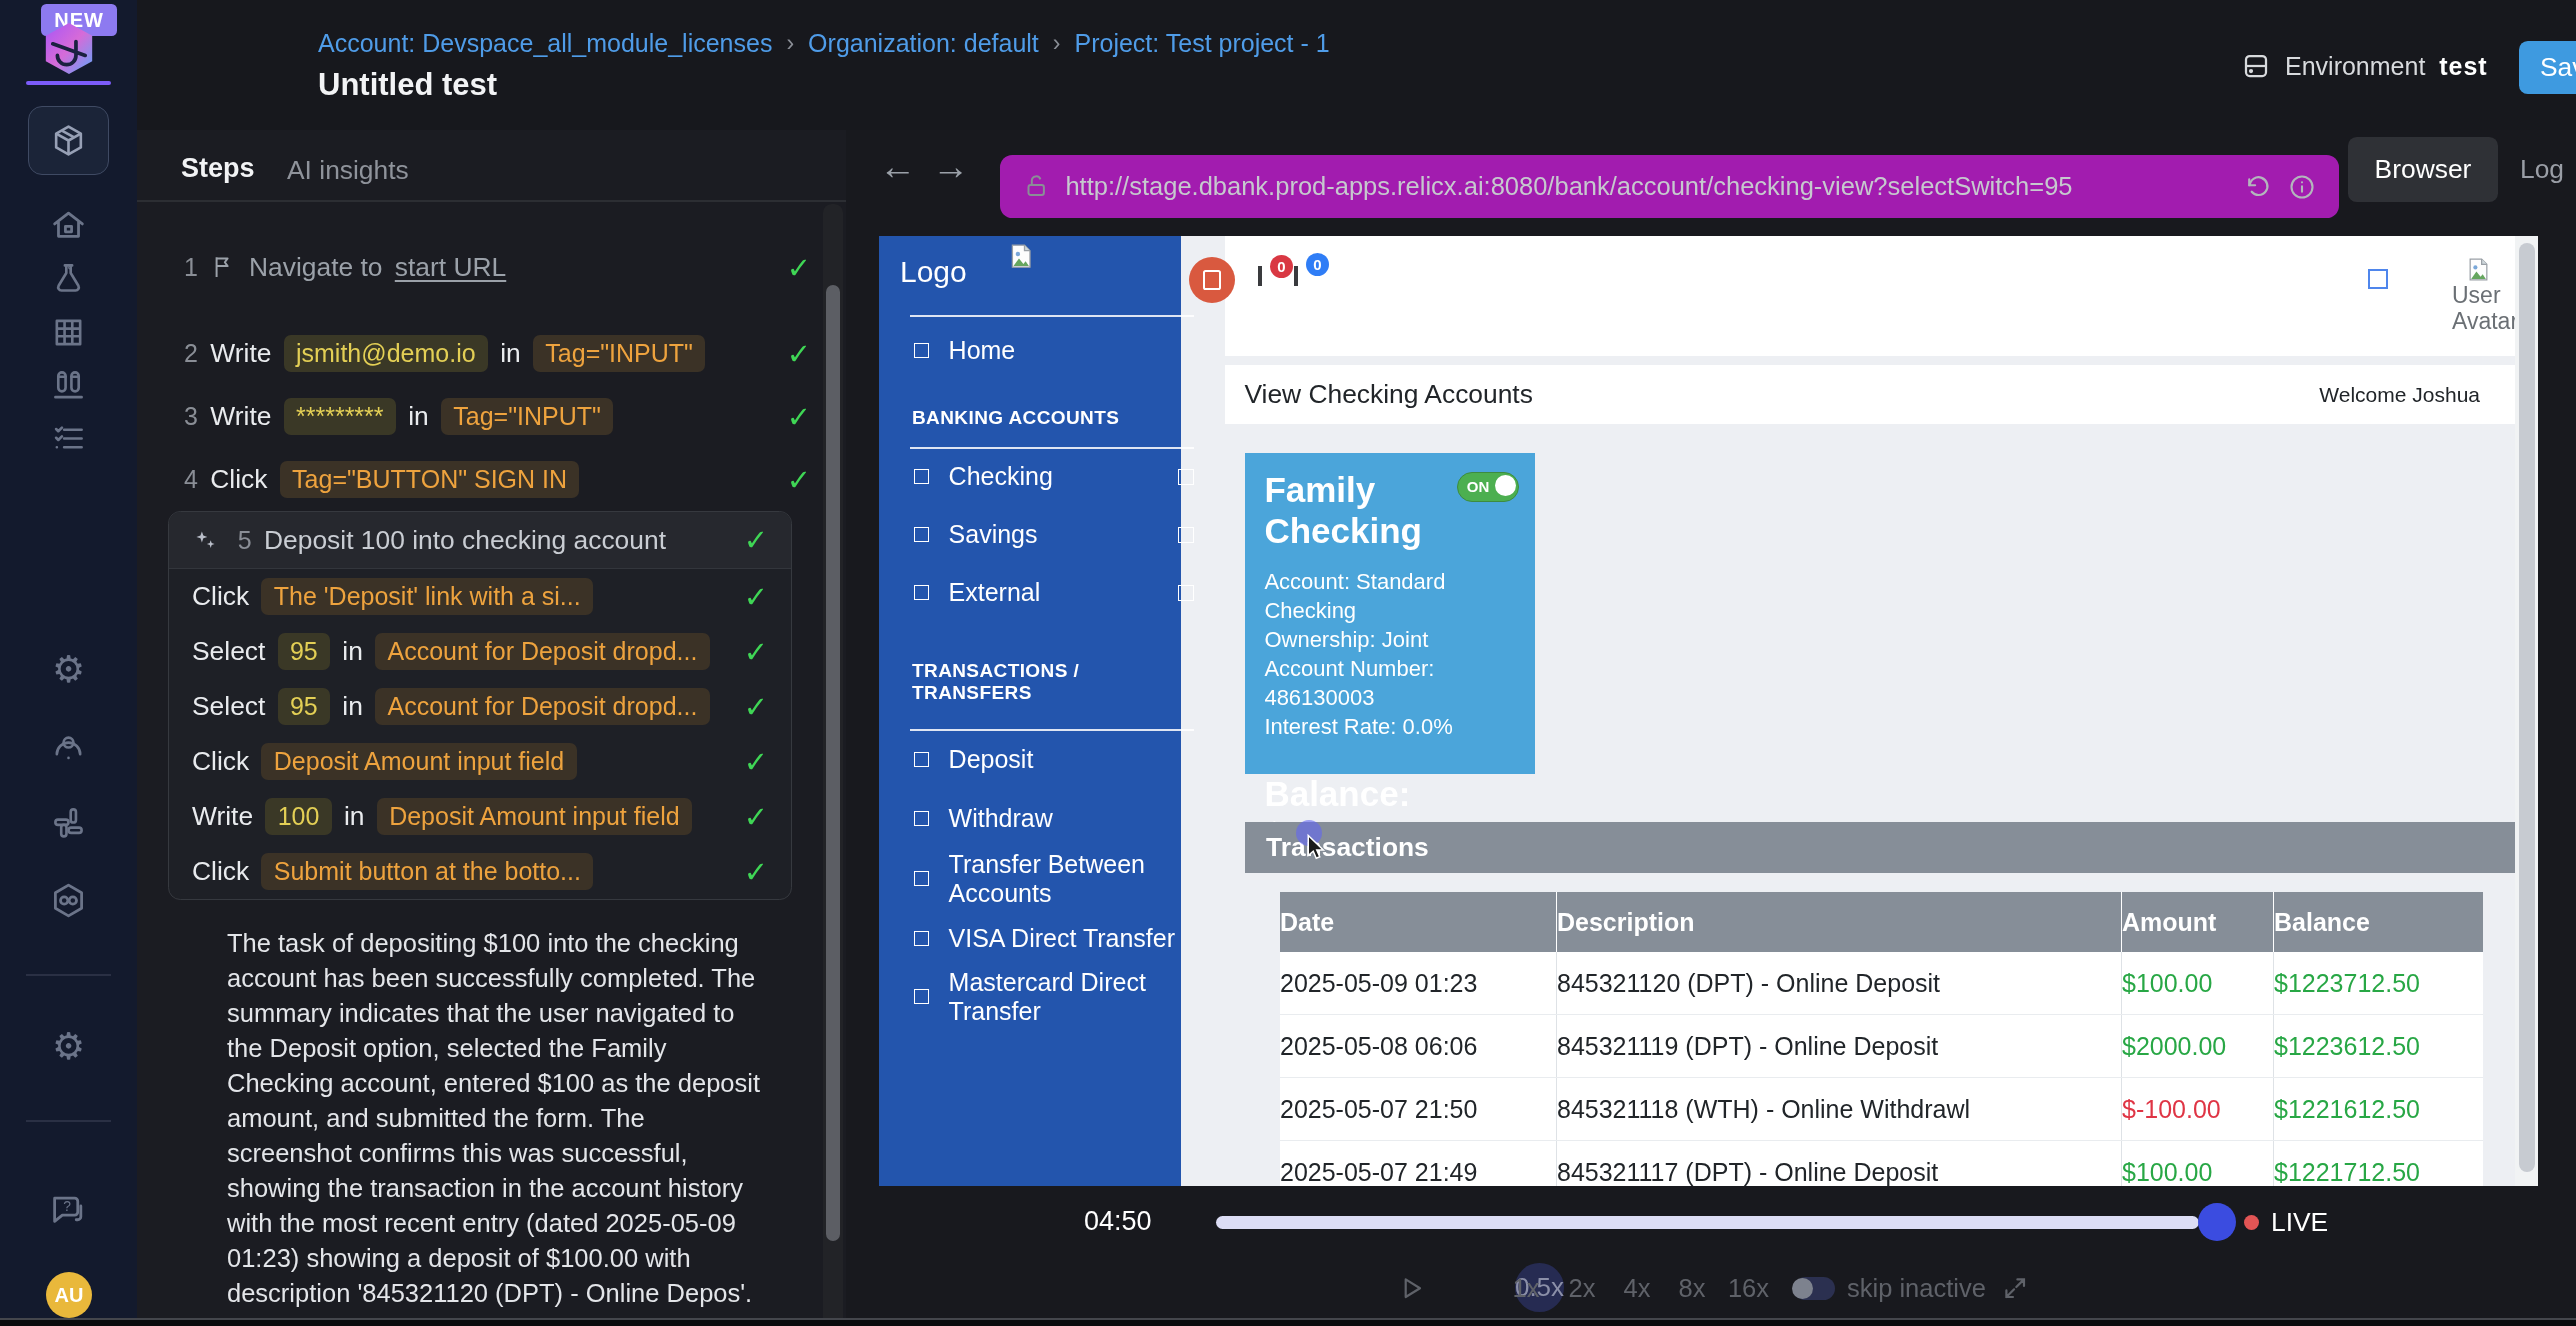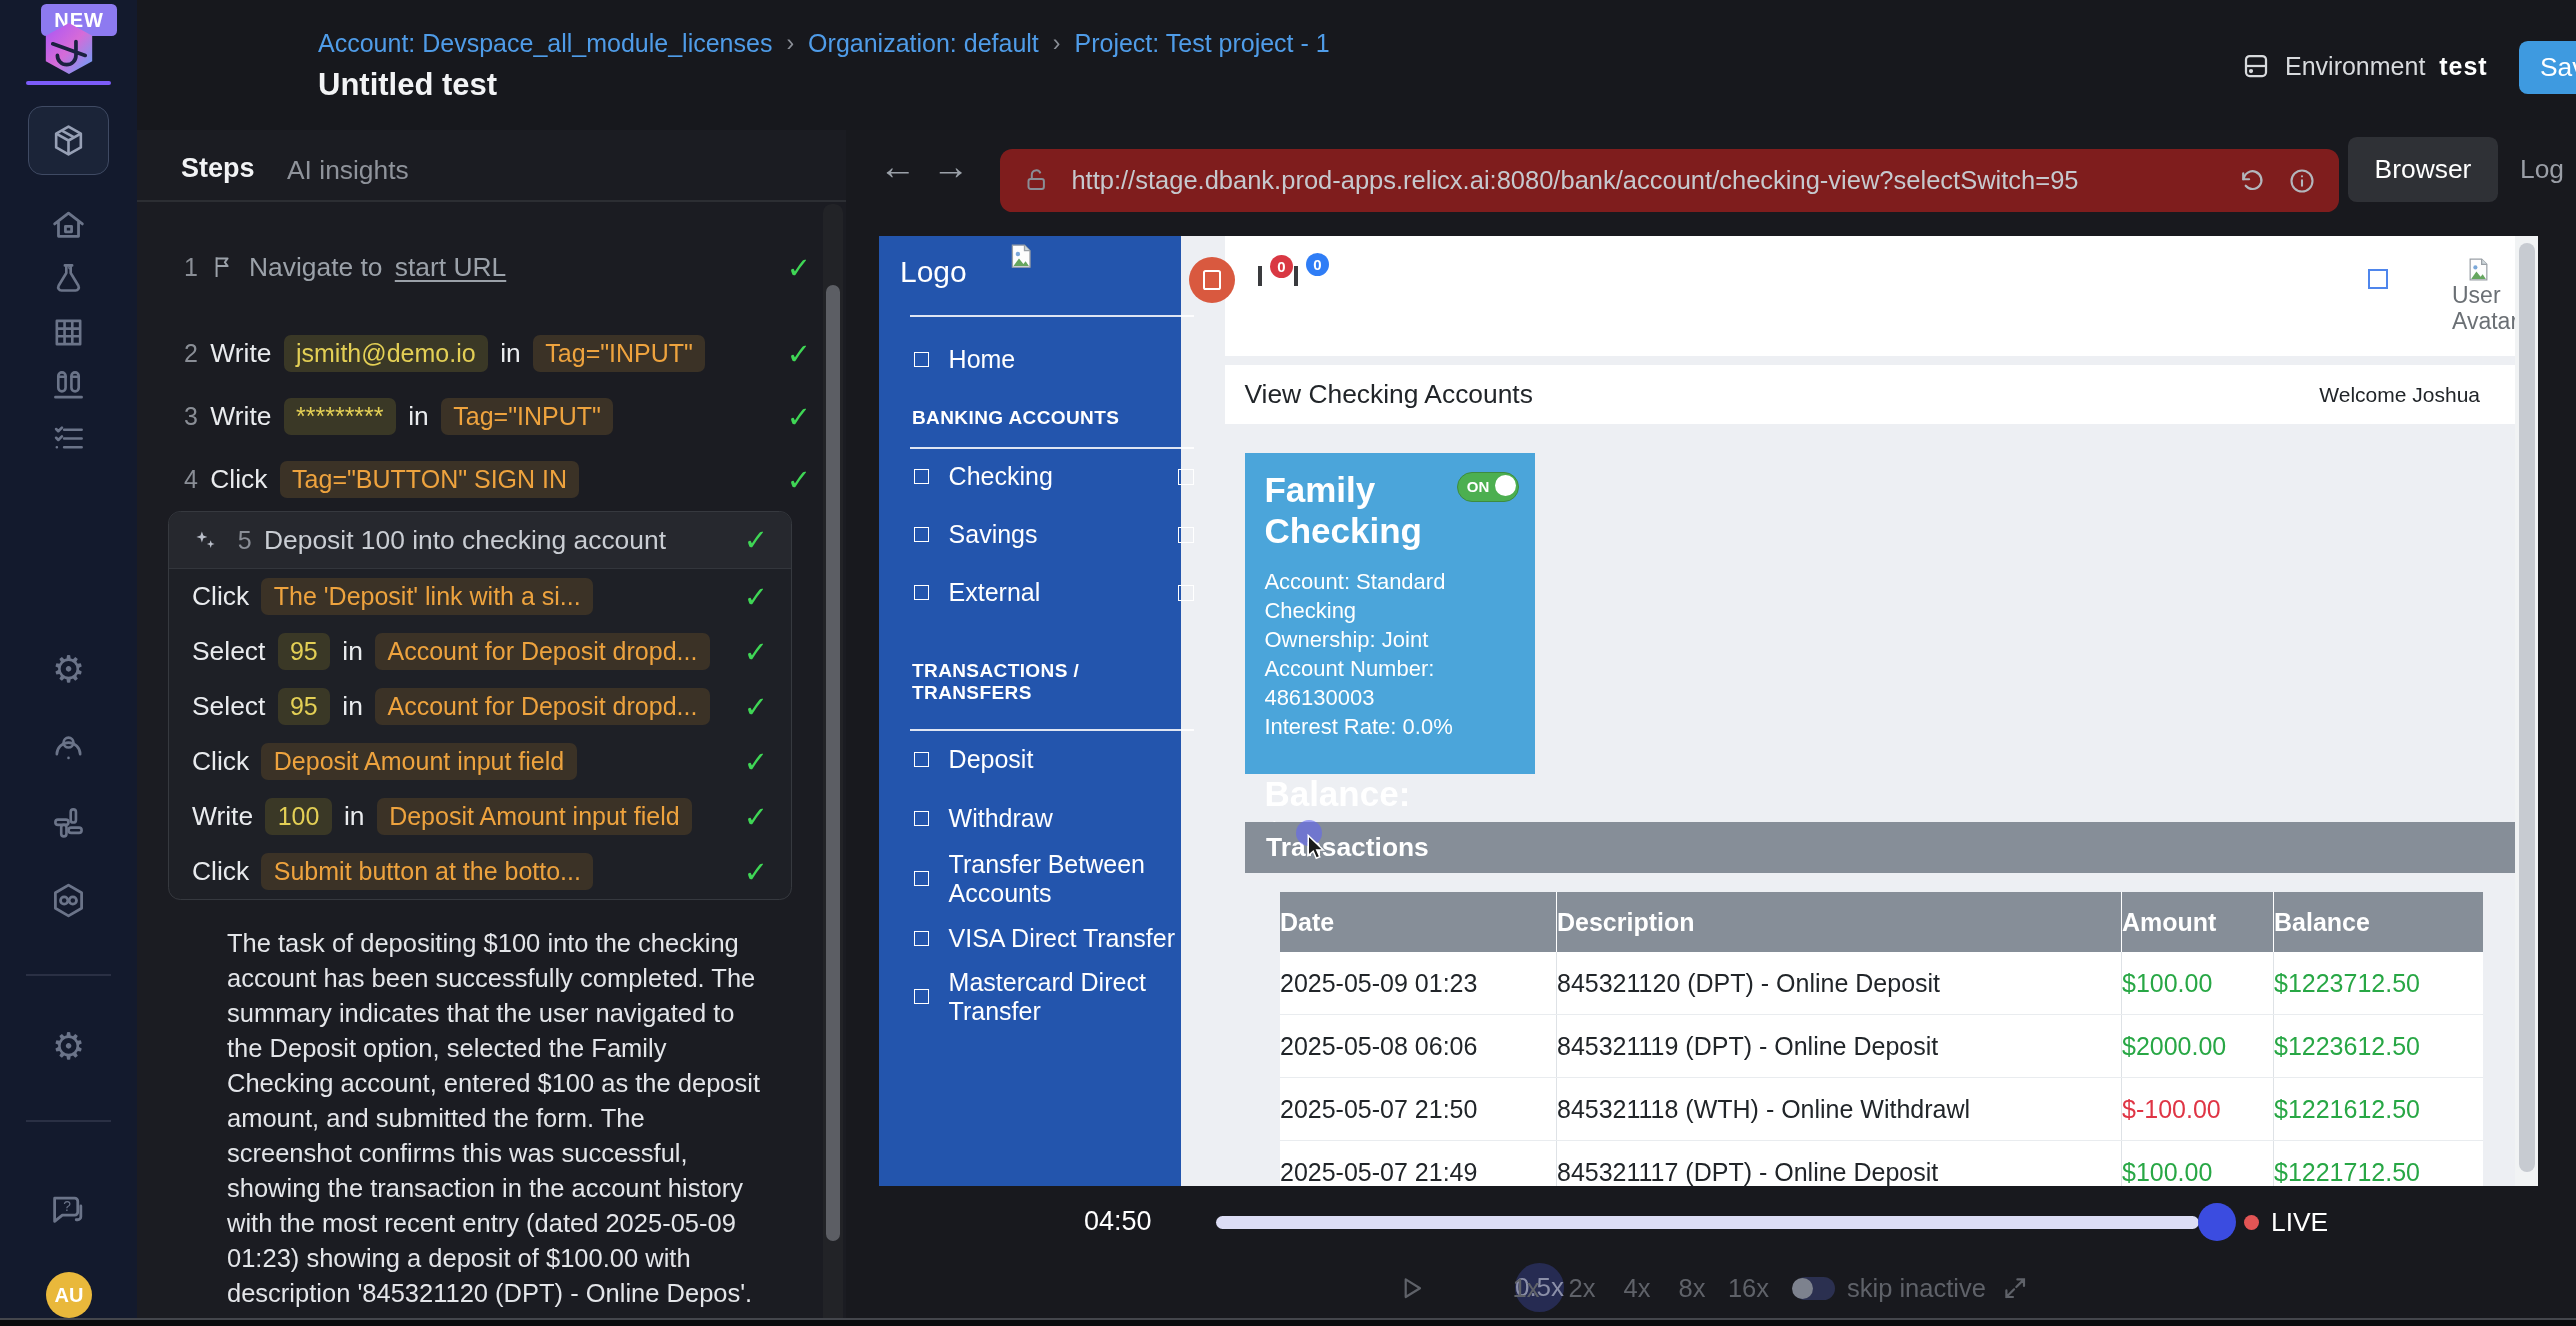--- a/index.html
+++ b/index.html
@@ -57,22 +57,22 @@
   .gc-header{height:56px;display:flex;align-items:center;gap:12.3px;padding:0 23px;background:#26282e;
     border-bottom:1.8px solid #33363c;font-size:26.4px;color:#c9cdd3}
   .gc-row{height:55px;display:flex;align-items:center;gap:12.3px;padding:0 23px;font-size:26.4px;color:#e9ebee}
   .summary{position:absolute;left:90px;top:796px;width:539px;font-size:25.5px;line-height:35px;color:#e3e5e9}
   .steps-sb{position:absolute;right:3.5px;top:74px;width:19.4px;height:1123px;background:#222327;border-radius:8.8px}
   .steps-sb-thumb{position:absolute;right:6.2px;top:81px;width:14px;height:956px;background:#5c5e64;border-radius:7px}
 
   
   .browser-panel{position:absolute;left:846px;top:130px;width:1730px;height:1197px;background:#18191e}
   .nav-arrow{position:absolute;top:16px;font-size:37px;color:#9aa0a8}
-  .url-pill{position:absolute;left:154px;top:19px;width:1339px;height:63px;background:#7f1d1d;border-radius:12.3px;
-    display:flex;align-items:center;gap:22px;padding:0 23px;box-sizing:border-box}
+  .url-pill{position:absolute;left:154px;top:25px;width:1339px;height:63px;background:#a21caf;border-radius:12.3px;
+    display:flex;align-items:center;gap:16px;padding:0 23px;box-sizing:border-box}
   .url-text{font-size:25.5px;color:#c6c9ce;white-space:nowrap;overflow:hidden;flex:1}
   .btab{position:absolute;top:7px;height:65px;display:flex;align-items:center;justify-content:center;font-size:26.4px}
   .btab.active{left:1502px;width:150px;background:#2f3136;border-radius:8.8px;color:#fff}
   .btab.plain{left:1667px;width:58px;color:#9a9ea6}
 
   
   .viewport{position:absolute;left:878px;top:235px;width:1659px;height:950px;background:#edeff3;overflow:hidden}
   .bank-side{position:absolute;left:0;top:0;width:302px;height:950px;background:#2355ad}
   .blogo{position:absolute;left:129px;top:7px;color:#fff}
   .blogo-text{position:absolute;left:21px;top:19.4px;font-size:30px;color:#fff}
@@ -379,21 +379,21 @@
         <svg width="26.4" height="26.4" viewBox="0 0 24 24">
           <path d="M4 2h11l5 5v15H4z" fill="#fdfdfd" stroke="#9aa0a6" stroke-width="1.2"></path>
           <path d="M15 2v5h5" fill="#cfd8dc" stroke="#9aa0a6" stroke-width="1.2"></path>
           <path d="M5 21l5-7 4 5 2-2.5 3 4.5z" fill="#66a65f"></path>
           <circle cx="9" cy="10" r="2" fill="#7aa7d8"></circle>
         </svg>
       </span>
       <span class="blogo-text" style="position:absolute">Logo</span>
       <div class="bdiv" style="top:79px"></div>
 
-      <div class="bitem" style="top:106px">
+      <div class="bitem" style="top:97px">
         <span class="sq"></span>
         <span>Home</span>
       </div>
 
       <div class="bsection" style="top:171px">BANKING ACCOUNTS</div>
       <div class="bdiv" style="top:211px"></div>
 
       <div class="bitem" style="top:223px">
         <span class="sq"></span>
         <span>Checking</span>

